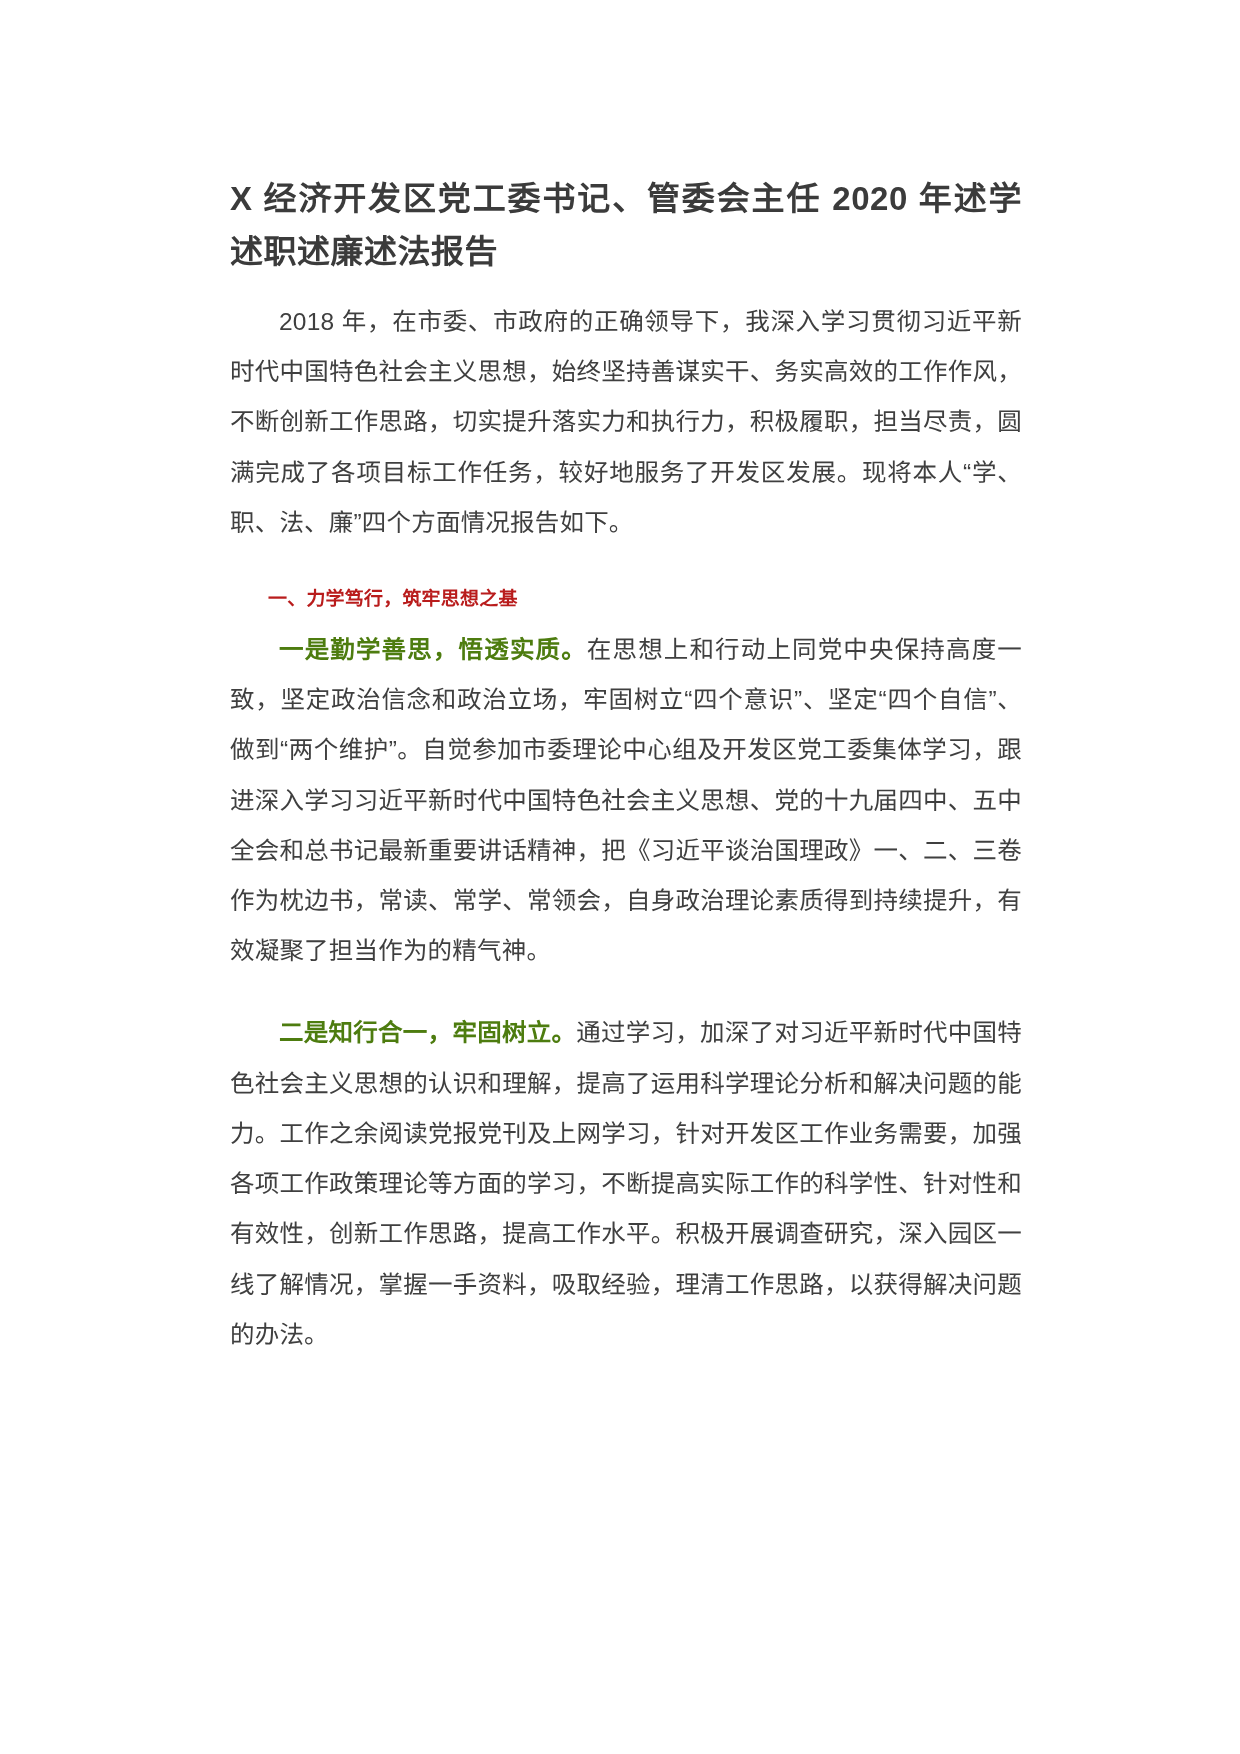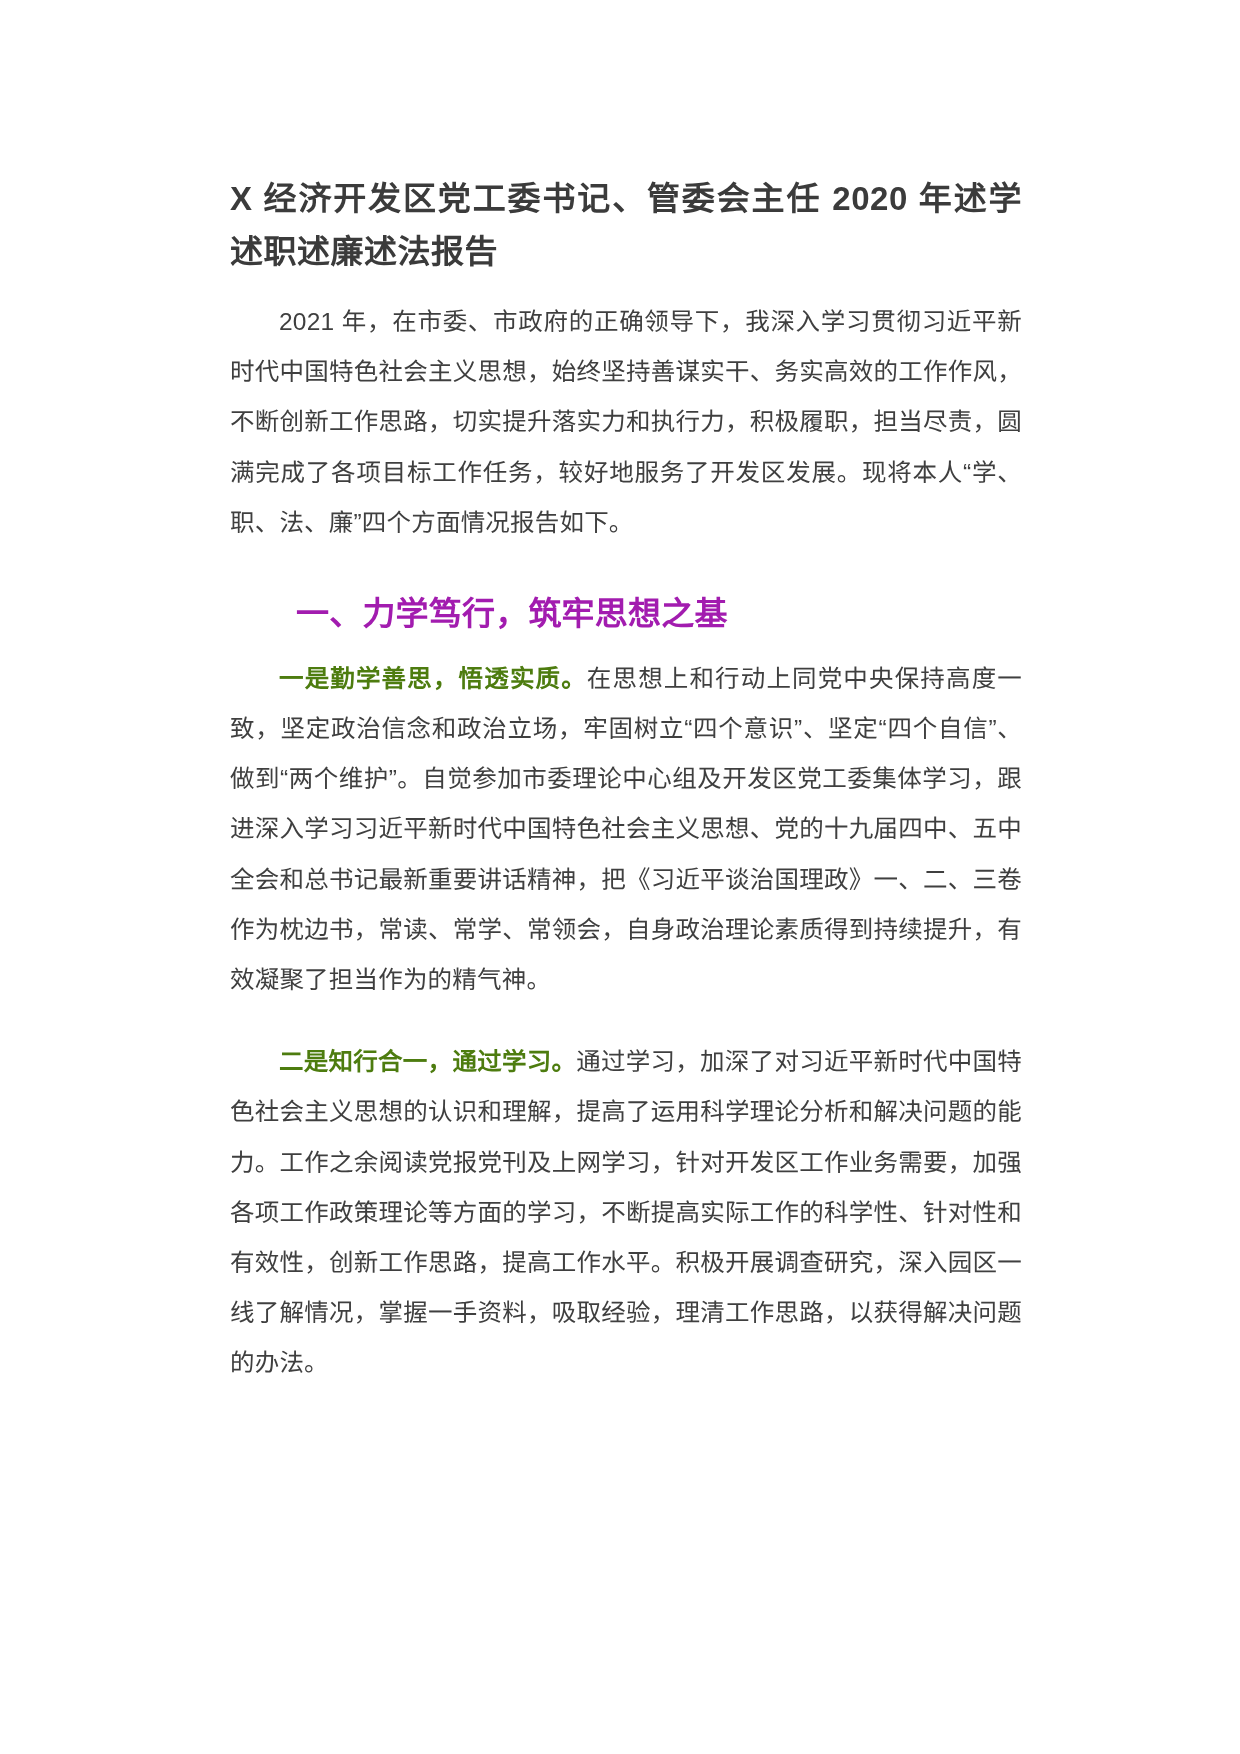--- a/index.html
+++ b/index.html
@@ -40,49 +40,49 @@
     font-size: 24.5px;
     line-height: 2.05;
     color: #3f3f3f;
     margin: 0 0 6px 0;
     text-align: justify;
     text-justify: inter-ideograph;
     text-indent: 2em;
     letter-spacing: 0.2px;
   }
   .section-head {
-    font-size: 33px;
+    font-size: 19px;
     line-height: 2.05;
     font-weight: bold;
-    color: #a21caf;
+    color: #b91c1c;
     margin: 12px 0 6px 0;
     text-indent: 2em;
     letter-spacing: 0.2px;
   }
   .lead {
     font-weight: bold;
     color: #4d7c0f;
   }
   .spacer-sm { height: 14px; }
   .spacer-md { height: 26px; }
 </style>
 </head>
 <body>
 
 <div class="page">
   <div class="content">
 
     <h1 class="doc-title">X 经济开发区党工委书记、管委会主任 2020 年述学述职述廉述法报告</h1>
 
-    <p class="para">2021 年，在市委、市政府的正确领导下，我深入学习贯彻习近平新时代中国特色社会主义思想，始终坚持善谋实干、务实高效的工作作风，不断创新工作思路，切实提升落实力和执行力，积极履职，担当尽责，圆满完成了各项目标工作任务，较好地服务了开发区发展。现将本人“学、职、法、廉”四个方面情况报告如下。</p>
+    <p class="para">2018 年，在市委、市政府的正确领导下，我深入学习贯彻习近平新时代中国特色社会主义思想，始终坚持善谋实干、务实高效的工作作风，不断创新工作思路，切实提升落实力和执行力，积极履职，担当尽责，圆满完成了各项目标工作任务，较好地服务了开发区发展。现将本人“学、职、法、廉”四个方面情况报告如下。</p>
 
     <div class="spacer-sm"></div>
 
     <h2 class="section-head">一、力学笃行，筑牢思想之基</h2>
 
     <p class="para"><span class="lead">一是勤学善思，悟透实质。</span><span>在思想上和行动上同党中央保持高度一致，坚定政治信念和政治立场，牢固树立“四个意识”、坚定“四个自信”、做到“两个维护”。自觉参加市委理论中心组及开发区党工委集体学习，跟进深入学习习近平新时代中国特色社会主义思想、党的十九届四中、五中全会和总书记最新重要讲话精神，把《习近平谈治国理政》一、二、三卷作为枕边书，常读、常学、常领会，自身政治理论素质得到持续提升，有效凝聚了担当作为的精气神。</span></p>
 
     <div class="spacer-md"></div>
 
-    <p class="para"><span class="lead">二是知行合一，通过学习。</span><span>通过学习，加深了对习近平新时代中国特色社会主义思想的认识和理解，提高了运用科学理论分析和解决问题的能力。工作之余阅读党报党刊及上网学习，针对开发区工作业务需要，加强各项工作政策理论等方面的学习，不断提高实际工作的科学性、针对性和有效性，创新工作思路，提高工作水平。积极开展调查研究，深入园区一线了解情况，掌握一手资料，吸取经验，理清工作思路，以获得解决问题的办法。</span></p>
+    <p class="para"><span class="lead">二是知行合一，牢固树立。</span><span>通过学习，加深了对习近平新时代中国特色社会主义思想的认识和理解，提高了运用科学理论分析和解决问题的能力。工作之余阅读党报党刊及上网学习，针对开发区工作业务需要，加强各项工作政策理论等方面的学习，不断提高实际工作的科学性、针对性和有效性，创新工作思路，提高工作水平。积极开展调查研究，深入园区一线了解情况，掌握一手资料，吸取经验，理清工作思路，以获得解决问题的办法。</span></p>
 
   </div>
 </div>
 
 </body></html>

